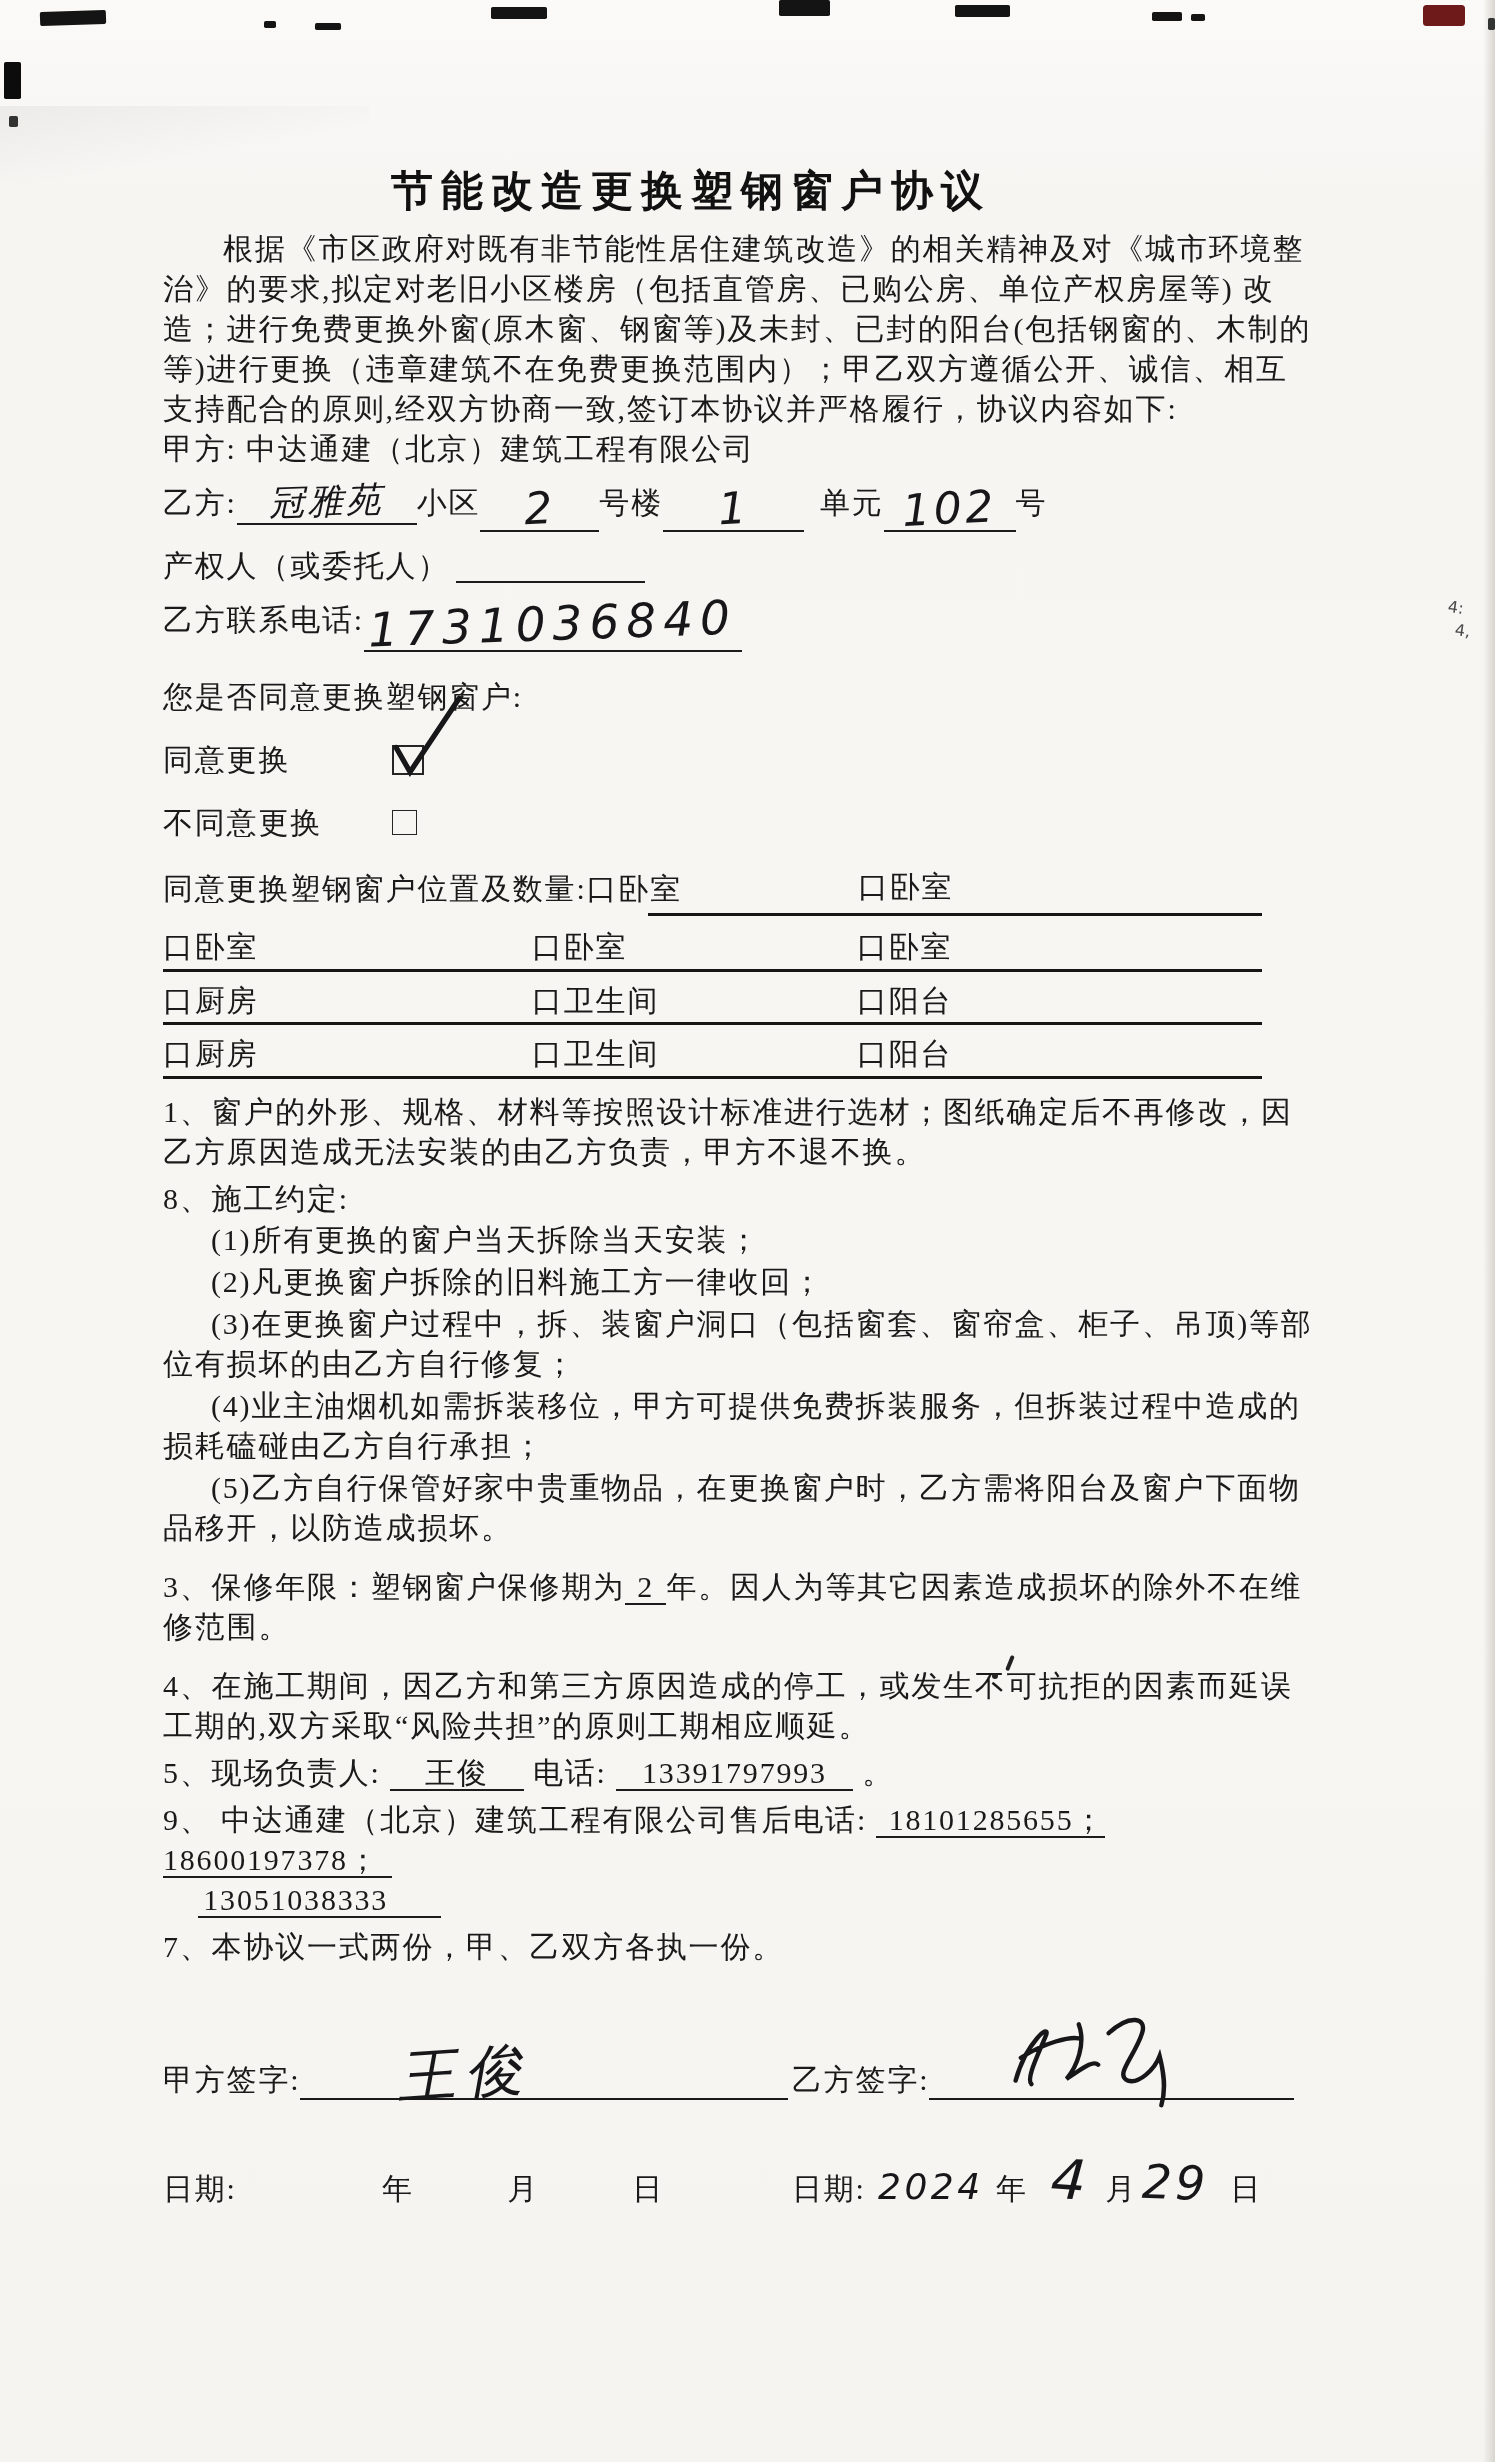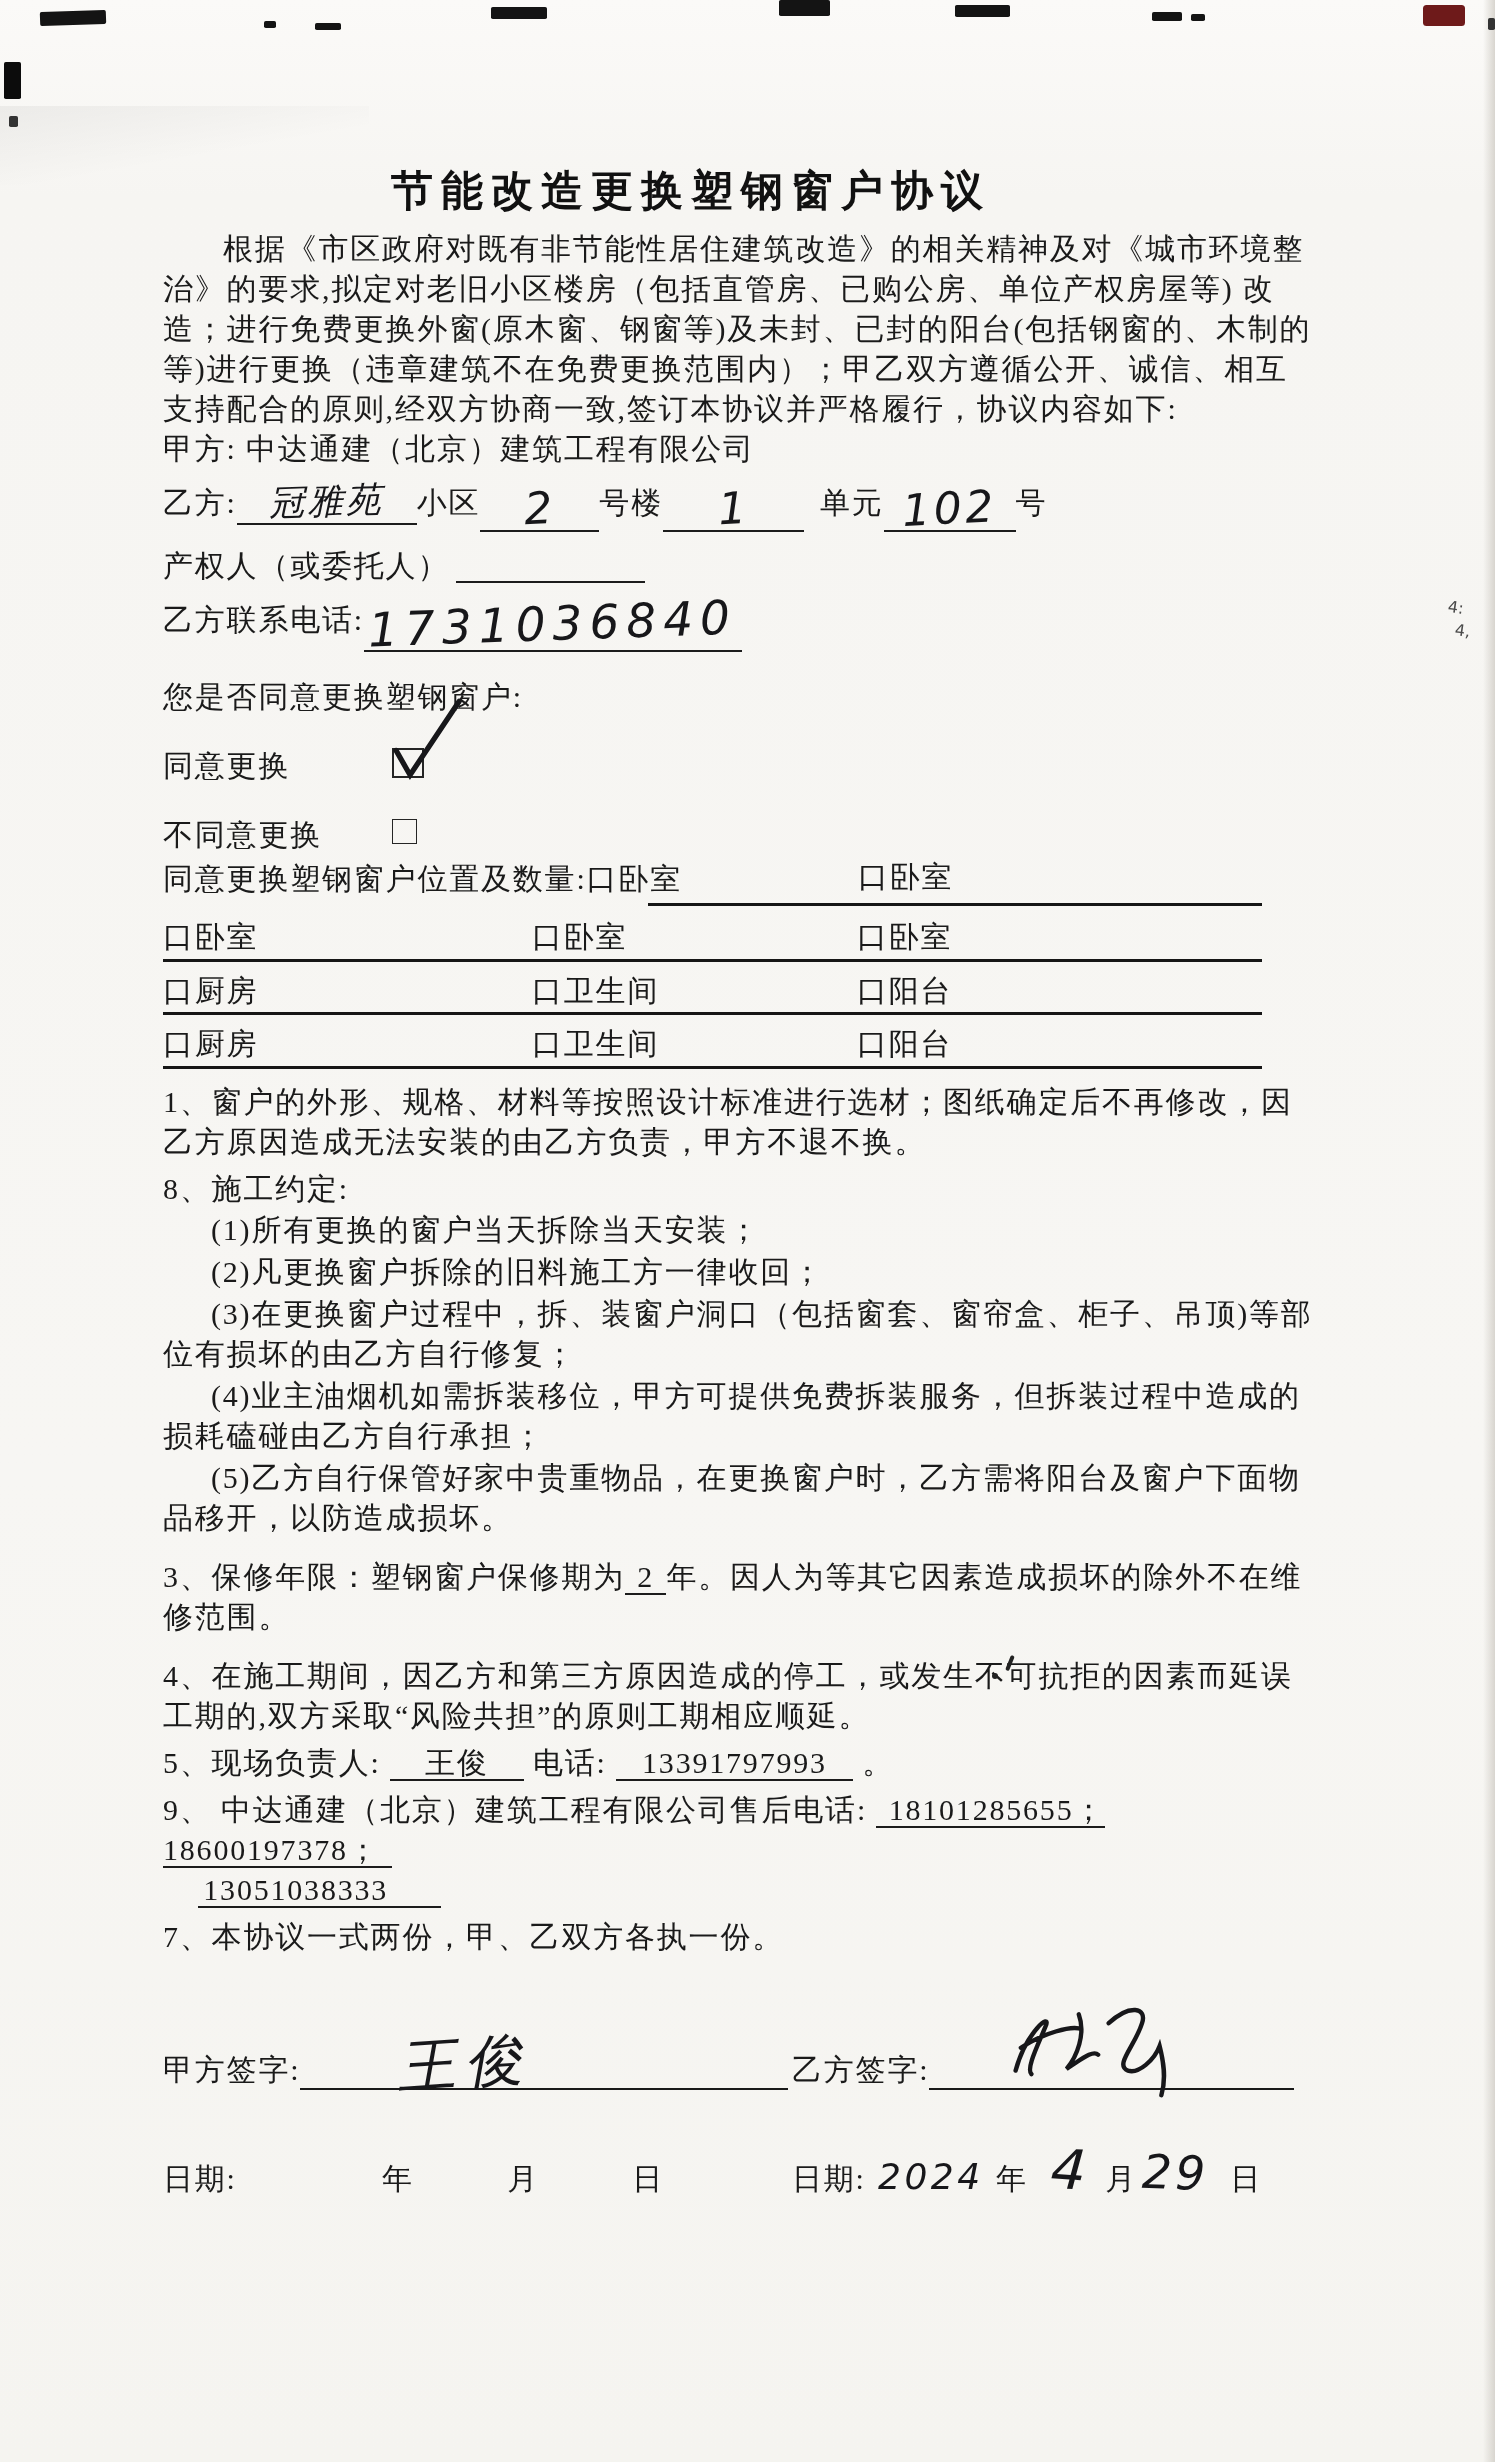--- a/index.html
+++ b/index.html
@@ -25,24 +25,24 @@
   .form-line{margin-top:14px;display:flex;align-items:flex-start;}
   .blank{display:inline-block;border-bottom:2.6px solid #1c1c1c;text-align:center;
          vertical-align:bottom;min-height:35px;}
   .ul{border-bottom:2.6px solid #1c1c1c;padding:0 12.3px;}
   .hw{font-family:"DejaVu Sans",sans-serif;font-style:italic;color:#17171a;
       letter-spacing:3.5px;line-height:1;}
   .hw-name{font-size:35px;transform:rotate(-2deg);display:inline-block;}
   .hw-num{font-size:44px;transform:rotate(-3deg) translateY(3.5px);display:inline-block;}
   .hw-phone{font-size:47px;letter-spacing:7px;transform:rotate(-2deg);display:inline-block;}
   .choice{display:flex;align-items:center;margin-top:23px;}
-  .choice .lbl{width:229px;margin-top:6px;}
+  .choice .lbl{width:229px;}
   .cbox{width:28px;height:26px;border:2.6px solid #252525;position:relative;display:inline-block;}
   .cbox svg{position:absolute;left:-5.3px;top:-56px;overflow:visible;}
-  .tbl{margin-top:4px;width:1099px;}
+  .tbl{margin-top:26px;width:1099px;}
   .tbl-header{position:relative;height:49px;}
   .tbl-header .hline{position:absolute;left:485px;right:0;bottom:1.8px;border-bottom:3.5px solid #161616;}
   .tbl-header .cell2{position:absolute;left:695px;top:-1.8px;}
   .trow{display:grid;grid-template-columns:369px 325px 1fr;align-items:end;
         border-bottom:3.5px solid #161616;height:49px;padding-bottom:1.8px;}
   .sig-row{display:flex;margin-top:84px;}
   .sig-a{width:629px;display:flex;align-items:flex-end;}
   .sig-b{display:flex;align-items:flex-end;}
   .sig-line{display:inline-block;border-bottom:2.6px solid #191919;position:relative;height:47px;}
   .sig-a .sig-line{width:488px;}

